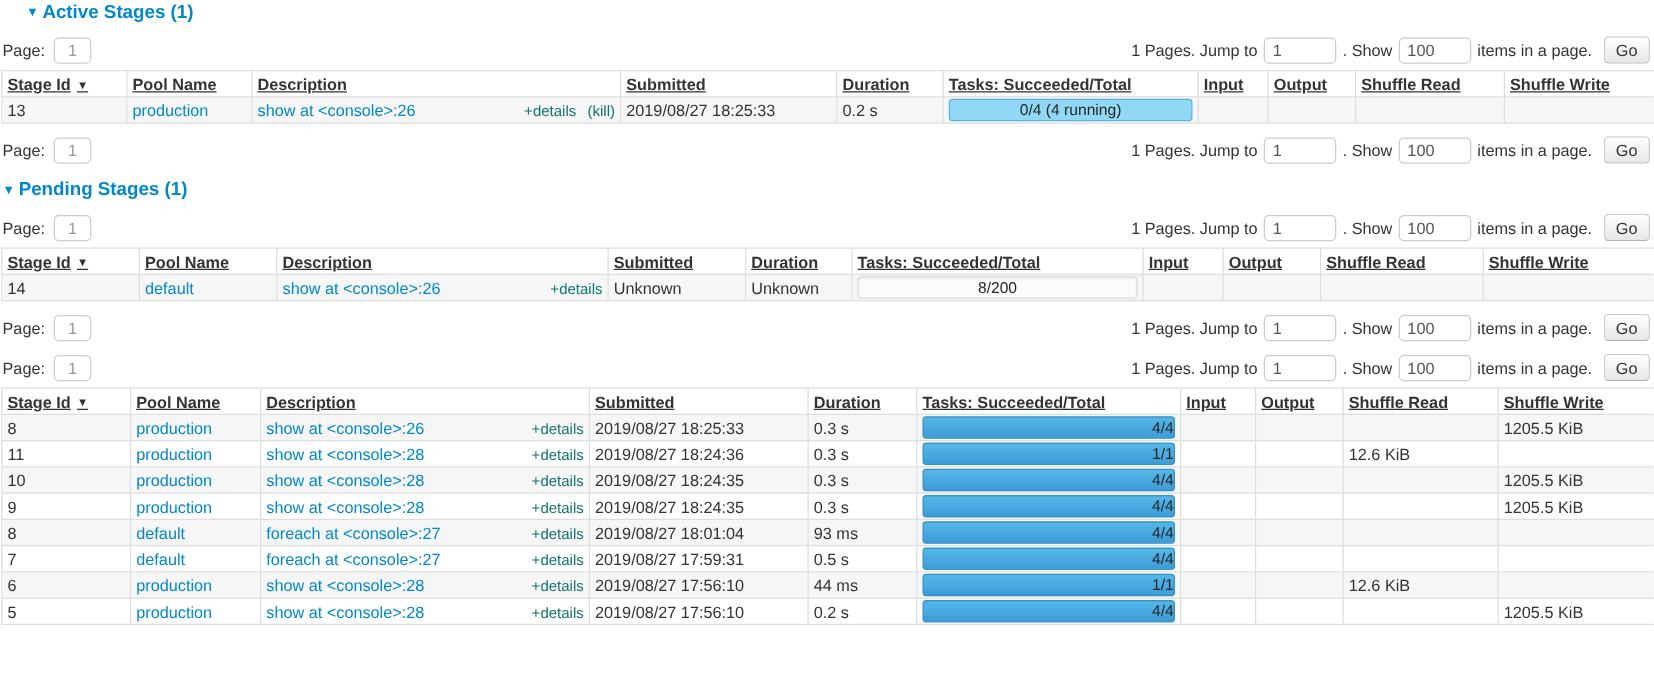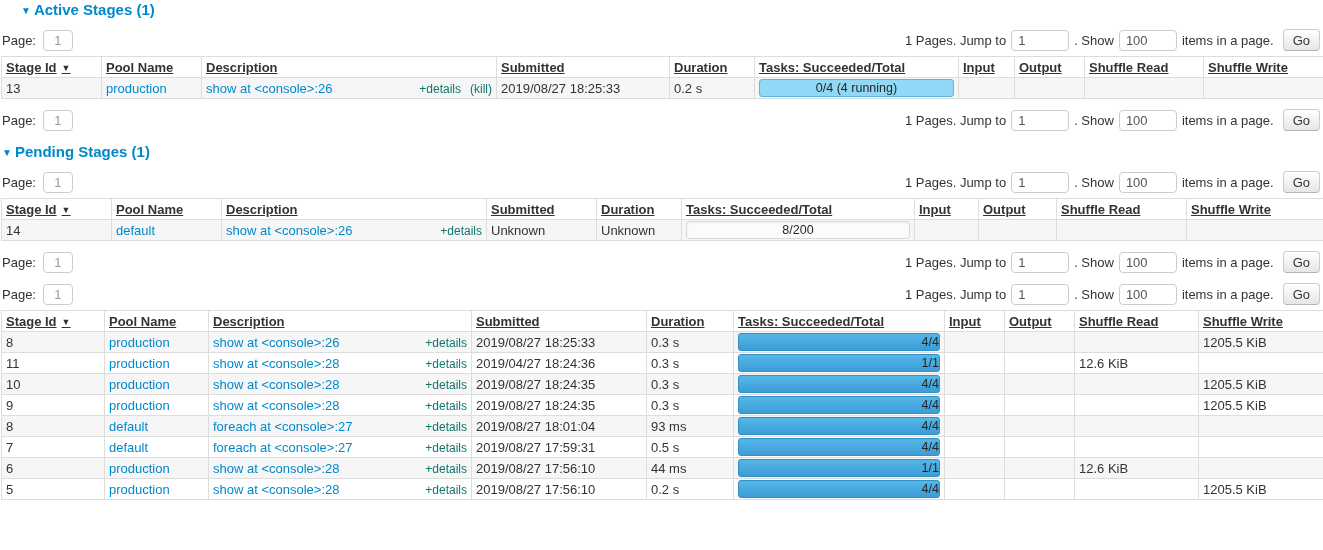--- a/index.html
+++ b/index.html
@@ -312,21 +312,21 @@
           </tr>
           <tr>
             <td>11</td>
             <td><a class="blue-link">production</a></td>
             <td>
               <div class="desc">
                 <a class="blue-link">show at &lt;console&gt;:28</a>
                 <span class="desc-right"><a>+details</a></span>
               </div>
             </td>
-            <td>2019/04/27 18:24:36</td>
+            <td>2019/08/27 18:24:36</td>
             <td>0.3 s</td>
             <td class="tasks-cell">
               <div class="progress bar-full"><span class="bar-label">1/1</span></div>
             </td>
             <td></td>
             <td></td>
             <td>12.6 KiB</td>
             <td></td>
           </tr>
           <tr class="stripe">

